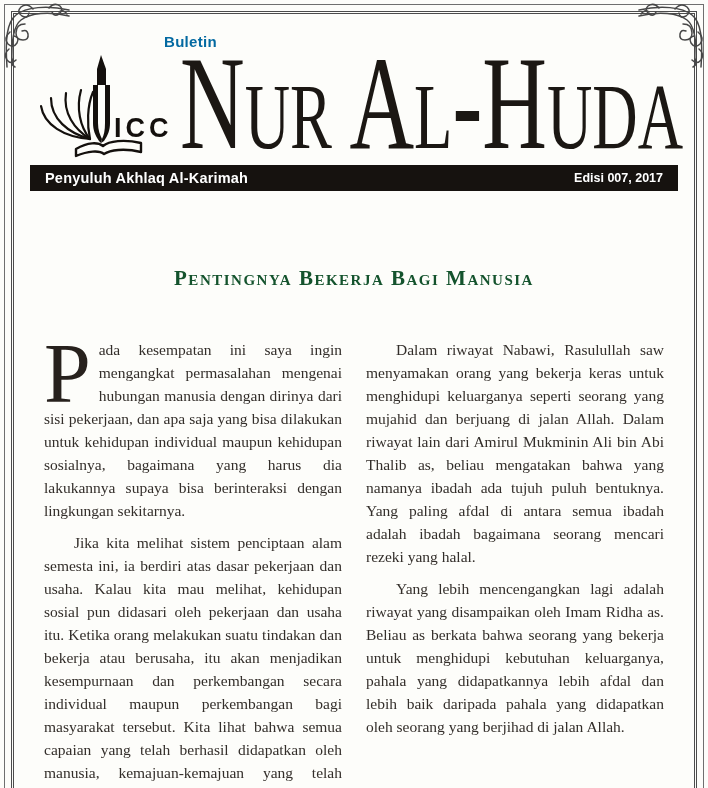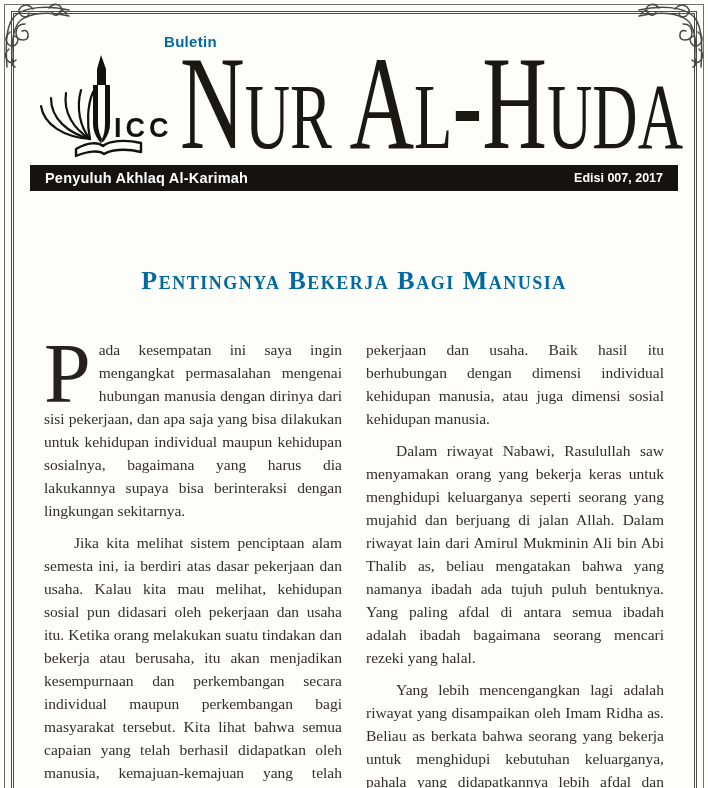--- a/index.html
+++ b/index.html
@@ -44,22 +44,22 @@
     position:absolute; left:30px; right:30px; top:165px; height:26px;
     background:#16120f; color:#ffffff;
     display:flex; justify-content:space-between; align-items:center;
     padding:0 15px; font-family:"Liberation Sans", sans-serif;
   }
   .issue-bar .bar-left  { font-size:14.5px; font-weight:bold; letter-spacing:.2px; }
   .issue-bar .bar-right { font-size:12.5px; font-weight:bold;padding-left:12px; }
   
   .article-title {
     position:absolute; left:0; right:0; top:266px; text-align:center;
-    font-size:26px; font-weight:600; font-variant:small-caps;
-    letter-spacing:1.5px; color:#0369a1;
+    font-size:21px; font-weight:600; font-variant:small-caps;
+    letter-spacing:1.5px; color:#14532d;
   }
   .columns {
     position:absolute; left:44px; right:44px; top:338px; bottom:0;
     display:flex; gap:24px; overflow:hidden;
   }
   .col { flex:1; min-width:0; }
   .body-par {
     font-size:15.5px; line-height:23px; text-align:justify;
     margin:0 0 9px 0; color:#332e2a;
   }
@@ -136,20 +136,19 @@
 
   <div class="columns">
     <div class="col">
       <p class="body-par">
         <span class="dropcap">P</span><span>ada kesempatan ini saya ingin mengangkat permasalahan mengenai hubungan manusia dengan dirinya dari sisi pekerjaan, dan apa saja yang bisa dilakukan untuk kehidupan individual maupun kehidupan sosialnya, bagaimana yang harus dia lakukannya supaya bisa berinteraksi dengan lingkungan sekitarnya.</span>
       </p>
       <p class="body-par indent">Jika kita melihat sistem penciptaan alam semesta ini, ia berdiri atas dasar pekerjaan dan usaha. Kalau kita mau melihat, kehidupan sosial pun didasari oleh pekerjaan dan usaha itu. Ketika orang melakukan suatu tindakan dan bekerja atau berusaha, itu akan menjadikan kesempurnaan dan perkembangan secara individual maupun perkembangan bagi masyarakat tersebut. Kita lihat bahwa semua capaian yang telah berhasil didapatkan oleh manusia, kemajuan-kemajuan yang telah didapatkan oleh manusia pada saat ini, semuanya terjadi karena pekerjaan dan usaha keras.</p>
 
     </div>
     <div class="col">
-      <p class="body-par">pekerjaan dan usaha. Baik hasil itu berhubungan dengan dimensi individual kehidupan manusia, atau juga dimensi sosial kehidupan manusia.</p>
       <p class="body-par indent">Dalam riwayat Nabawi, Rasulullah saw menyamakan orang yang bekerja keras untuk menghidupi keluarganya seperti seorang yang mujahid dan berjuang di jalan Allah. Dalam riwayat lain dari Amirul Mukminin Ali bin Abi Thalib as, beliau mengatakan bahwa yang namanya ibadah ada tujuh puluh bentuknya. Yang paling afdal di antara semua ibadah adalah ibadah bagaimana seorang mencari rezeki yang halal.</p>
       <p class="body-par indent">Yang lebih mencengangkan lagi adalah riwayat yang disampaikan oleh Imam Ridha as. Beliau as berkata bahwa seorang yang bekerja untuk menghidupi kebutuhan keluarganya, pahala yang didapatkannya lebih afdal dan lebih baik daripada pahala yang didapatkan oleh seorang yang berjihad di jalan Allah.</p>
 
     </div>
   </div>
 
 </div>
 
 </body></html>

